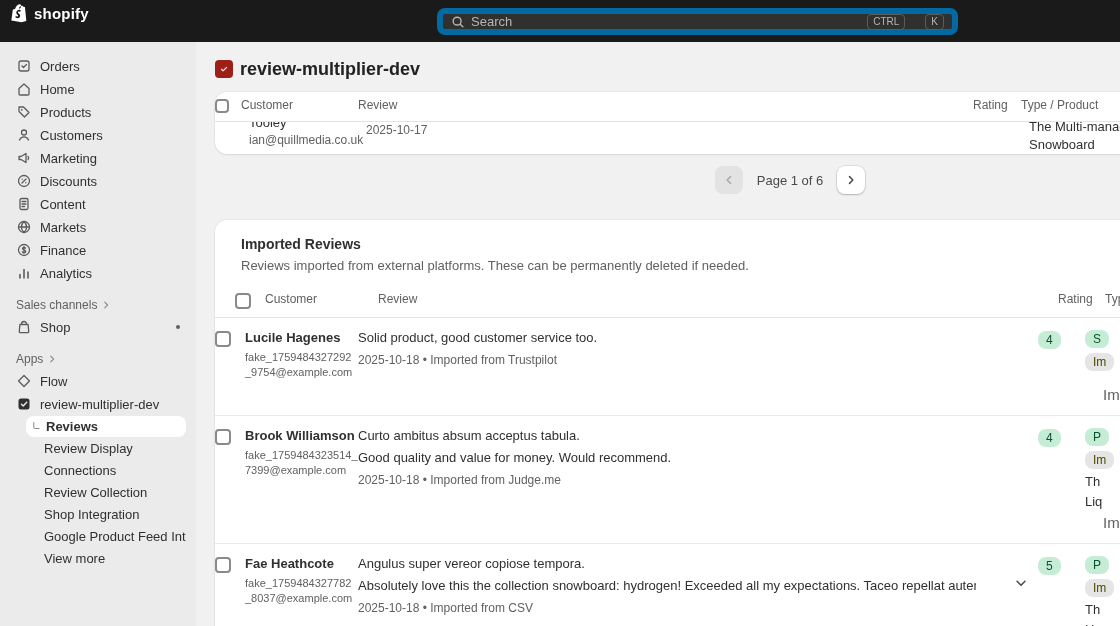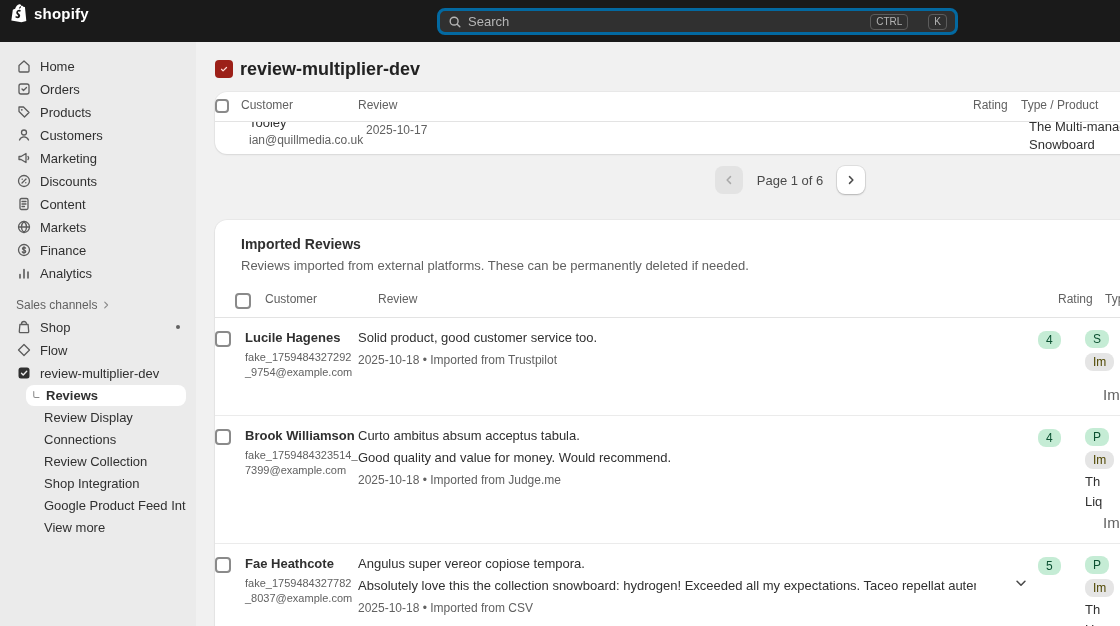--- a/index.html
+++ b/index.html
@@ -15,21 +15,21 @@
     position: absolute; top: 0; left: 0; right: 0; height: 42px;
     background: #1a1a1a; z-index: 30;
   }
   .brand {
     position: absolute; left: 10px; top: 0; height: 26px;
     display: flex; align-items: center; gap: 4px;
   }
   .brand-text { color: #fff; font-weight: bold; font-size: 15px; letter-spacing: .2px; }
   .searchbox {
     position: absolute; left: 437px; top: 8px; width: 521px; height: 27px;
-    background: #303030; border: 3px solid #0369a1;
+    background: #303030; border: 6px solid #0369a1;
     border-radius: 8px; display: flex; align-items: center; padding: 0 8px;
     cursor: pointer;
   }
   .searchbox .ph { color: #b5b5b5; font-size: 13px; margin-left: 6px; flex: 1; }
   .kbd {
     border: 1px solid #5c5c5c; color: #b5b5b5; border-radius: 4px;
     font-size: 10px; padding: 1px 5px; margin-left: 20px; line-height: 12px;
   }
   
   .sidebar {
@@ -148,34 +148,34 @@
     </span>
     <span class="ph">Search</span>
     <span class="kbd">CTRL</span>
     <span class="kbd">K</span>
   </div>
 </header>
 
 <nav class="sidebar">
   <div class="nav-item">
     <span class="ic">
-        <svg viewBox="0 0 16 16" fill="none" stroke="currentColor" stroke-width="1.3" stroke-linejoin="round">
-          <path d="M3 7.5 8 3l5 4.5V13a1 1 0 0 1-1 1H4a1 1 0 0 1-1-1z"></path>
-        </svg>
-      </span>
-    <span>Home</span>
-  </div>
-  <div class="nav-item">
-    <span class="ic">
         <svg viewBox="0 0 16 16" fill="none" stroke="currentColor" stroke-width="1.3" stroke-linecap="round" stroke-linejoin="round">
           <rect x="3" y="3" width="10" height="10" rx="2"></rect>
           <path d="M6 8l1.5 1.5L10.5 6.5"></path>
         </svg>
       </span>
     <span>Orders</span>
+  </div>
+  <div class="nav-item">
+    <span class="ic">
+        <svg viewBox="0 0 16 16" fill="none" stroke="currentColor" stroke-width="1.3" stroke-linejoin="round">
+          <path d="M3 7.5 8 3l5 4.5V13a1 1 0 0 1-1 1H4a1 1 0 0 1-1-1z"></path>
+        </svg>
+      </span>
+    <span>Home</span>
   </div>
   <div class="nav-item">
     <span class="ic">
         <svg viewBox="0 0 16 16" fill="none" stroke="currentColor" stroke-width="1.3" stroke-linejoin="round">
           <path d="M3 3h4.5L13 8.5 8.5 13 3 7.5z"></path>
           <circle cx="5.8" cy="5.8" r="0.9" fill="currentColor" stroke="none"></circle>
         </svg>
       </span>
     <span>Products</span>
   </div>
@@ -256,20 +256,28 @@
     <span class="ic">
         <svg viewBox="0 0 16 16" fill="none" stroke="currentColor" stroke-width="1.3" stroke-linejoin="round">
           <path d="M5.5 5.5V5a2.5 2.5 0 0 1 5 0v.5"></path>
           <path d="M3.9 5.5h8.2l.6 7a1 1 0 0 1-1 1.1H4.3a1 1 0 0 1-1-1.1z"></path>
         </svg>
       </span>
     <span>Shop</span>
     <span class="dot"></span>
   </div>
 
+  <div class="section-label">
+    <span>Apps</span>
+    <span>
+        <svg width="10" height="10" viewBox="0 0 16 16" fill="none" stroke="#8a8a8a" stroke-width="1.8" stroke-linecap="round" stroke-linejoin="round">
+          <path d="M6 3.5 10.5 8 6 12.5"></path>
+        </svg>
+      </span>
+  </div>
   <div class="nav-item">
     <span class="ic">
         <svg viewBox="0 0 16 16" fill="none" stroke="currentColor" stroke-width="1.3" stroke-linejoin="round">
           <path d="M8 2.5 13.5 8 8 13.5 2.5 8z"></path>
         </svg>
       </span>
     <span>Flow</span>
   </div>
   <div class="nav-item">
     <span class="ic">

